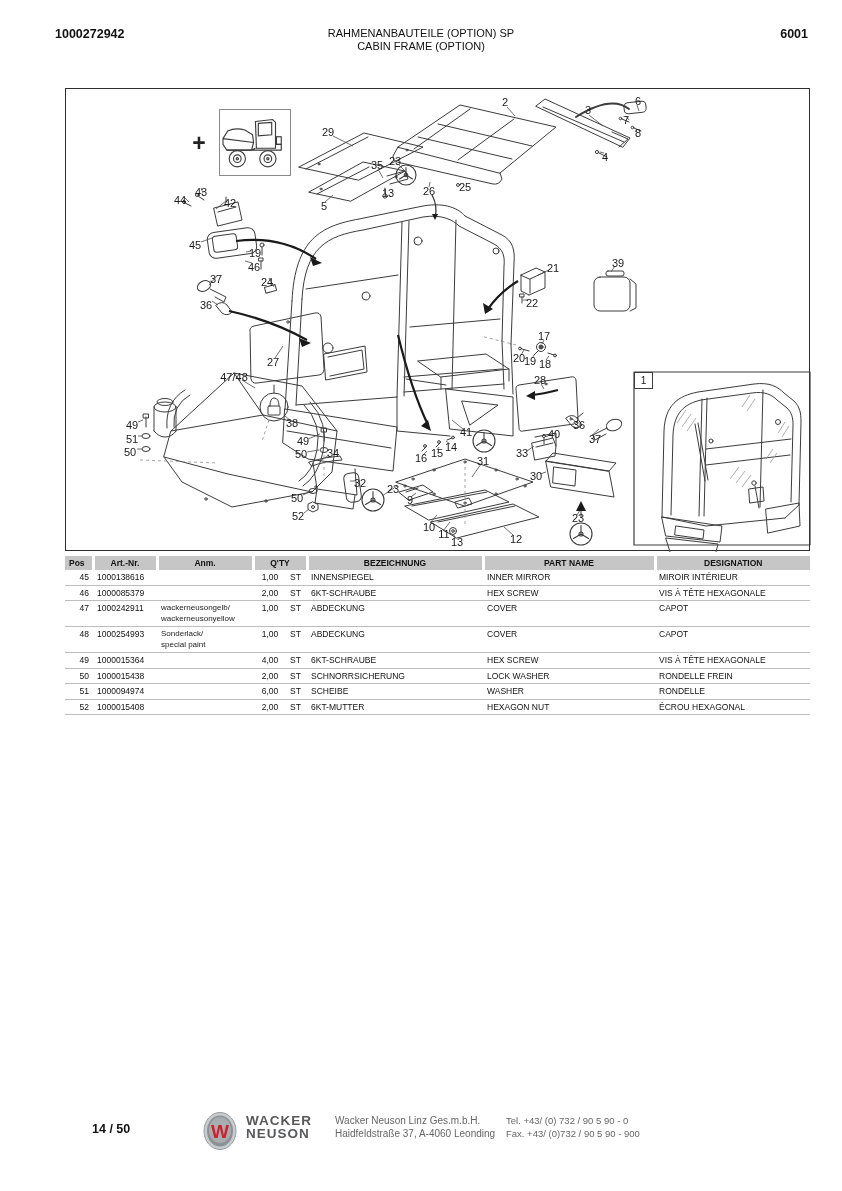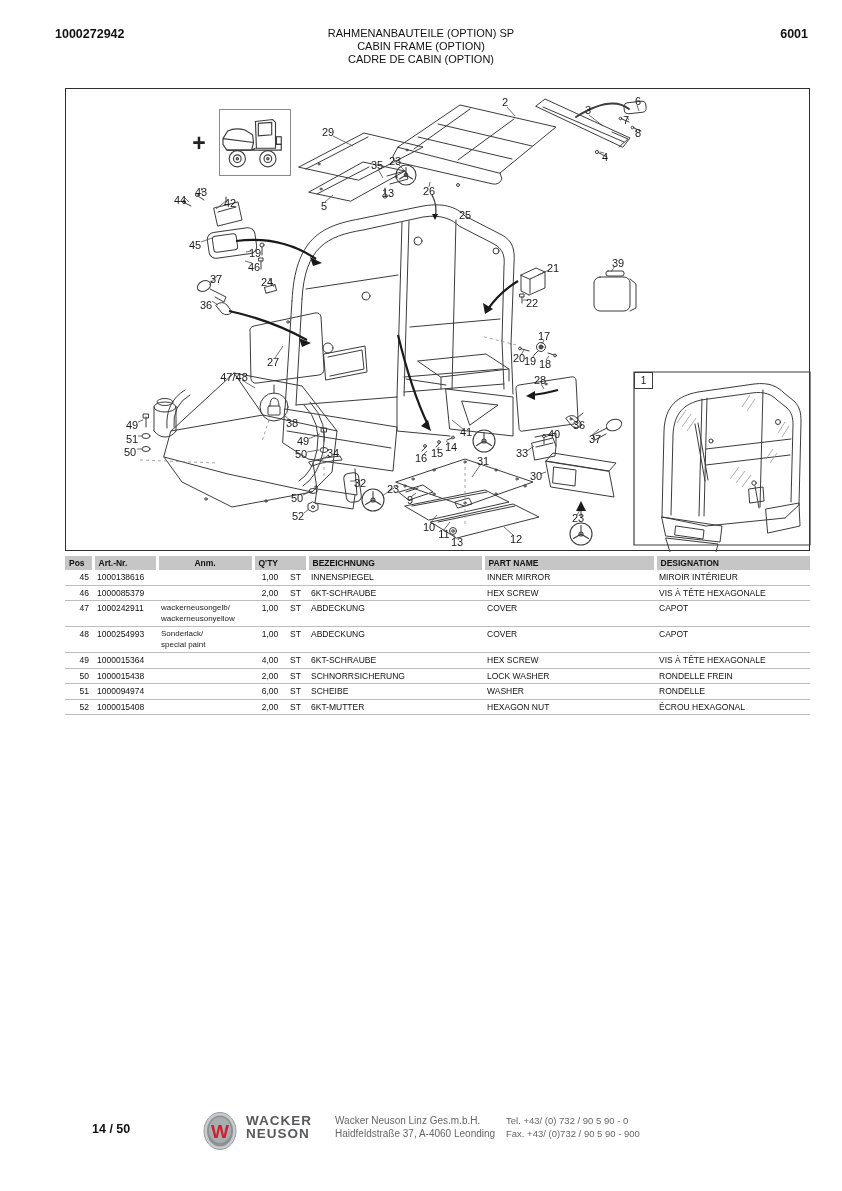--- a/index.html
+++ b/index.html
@@ -20,21 +20,21 @@
   .plus-sign { position:absolute; left:121px; top:40px; width:24px; height:28px; font-size:23px; font-weight:bold; color:#222;
                display:flex; align-items:center; justify-content:center; }
   .machine-box { position:absolute; left:153px; top:20px; width:72px; height:67px; border:1.5px solid #8a8a8a; }
   .inset-label { position:absolute; left:568px; top:283px; width:19px; height:17px; border:1px solid #3c3c3c;
                  display:flex; align-items:center; justify-content:center; font-size:10px; color:#222; background:#fff; }
   .callout { position:absolute; transform:translate(-50%,-50%); font-size:11px; color:#1a1a1a; white-space:nowrap; }
 
   
   .parts-table-wrap { position:absolute; left:65px; top:556px; width:745px; }
   table.parts { width:745px; border-collapse:collapse; table-layout:fixed; font-size:8.5px; }
-  table.parts th { background:#c6c6c6; font-weight:bold; text-align:left; padding:2px 4px 2px 4px;
+  table.parts th { background:#c6c6c6; font-weight:bold; text-align:center; padding:2px 4px 2px 4px;
                    border-left:3px solid #fff; font-size:8.5px; }
   table.parts th:first-child { border-left:none; }
   table.parts td { padding:2px 4px 2px 4px; vertical-align:top; line-height:10.5px; }
   table.parts tbody tr td { border-bottom:1px solid #bdbdbd; }
   td.c-pos { text-align:right; }
   td.c-anm { font-size:8px; white-space:pre-line; color:#222; }
   td.c-qty { }
   .qtywrap { display:flex; }
   .qtynum { flex:0 0 26px; text-align:center; }
   .qtyunit { margin-left:7px; }
@@ -49,21 +49,20 @@
 </style>
 </head>
 <body>
 
 <div class="page">
 
   <div class="doc-number">1000272942</div>
   <div class="titles">
     <div>RAHMENANBAUTEILE (OPTION) SP</div>
     <div>CABIN FRAME (OPTION)</div>
-    <div>CADRE DE CABIN (OPTION)</div>
   </div>
   <div class="page-code">6001</div>
 
   <div class="diagram">
     <svg class="art" width="745" height="463" viewBox="0 0 745 463">
       <g fill="none" stroke="#3c3c3c" stroke-width="1" stroke-linecap="round" stroke-linejoin="round">
 
         <rect x="568" y="283" width="176" height="173" stroke-width="1.2"></rect>
 
         <path d="M332,58 L394,16 L490,38 L434,84 Z"></path>
@@ -291,21 +290,21 @@
         <span class="callout" style="left: 522px; top: 21px;">3</span>
         <span class="callout" style="left: 572px; top: 12px;">6</span>
         <span class="callout" style="left: 560px; top: 31px;">7</span>
         <span class="callout" style="left: 572px; top: 44px;">8</span>
         <span class="callout" style="left: 539px; top: 68px;">4</span>
         <span class="callout" style="left: 262px; top: 43px;">29</span>
         <span class="callout" style="left: 311px; top: 76px;">35</span>
         <span class="callout" style="left: 329px; top: 72px;">23</span>
         <span class="callout" style="left: 322px; top: 104px;">13</span>
         <span class="callout" style="left: 363px; top: 102px;">26</span>
-        <span class="callout" style="left: 399px; top: 98px; margin-top: 28px;">25</span>
+        <span class="callout" style="left: 399px; top: 98px;">25</span>
         <span class="callout" style="left: 258px; top: 117px;">5</span>
         <span class="callout" style="left: 135px; top: 103px;">43</span>
         <span class="callout" style="left: 114px; top: 111px;">44</span>
         <span class="callout" style="left: 164px; top: 114px;">42</span>
         <span class="callout" style="left: 129px; top: 156px;">45</span>
         <span class="callout" style="left: 189px; top: 164px;">19</span>
         <span class="callout" style="left: 188px; top: 178px;">46</span>
         <span class="callout" style="left: 150px; top: 190px;">37</span>
         <span class="callout" style="left: 201px; top: 193px;">24</span>
         <span class="callout" style="left: 140px; top: 216px;">36</span>

